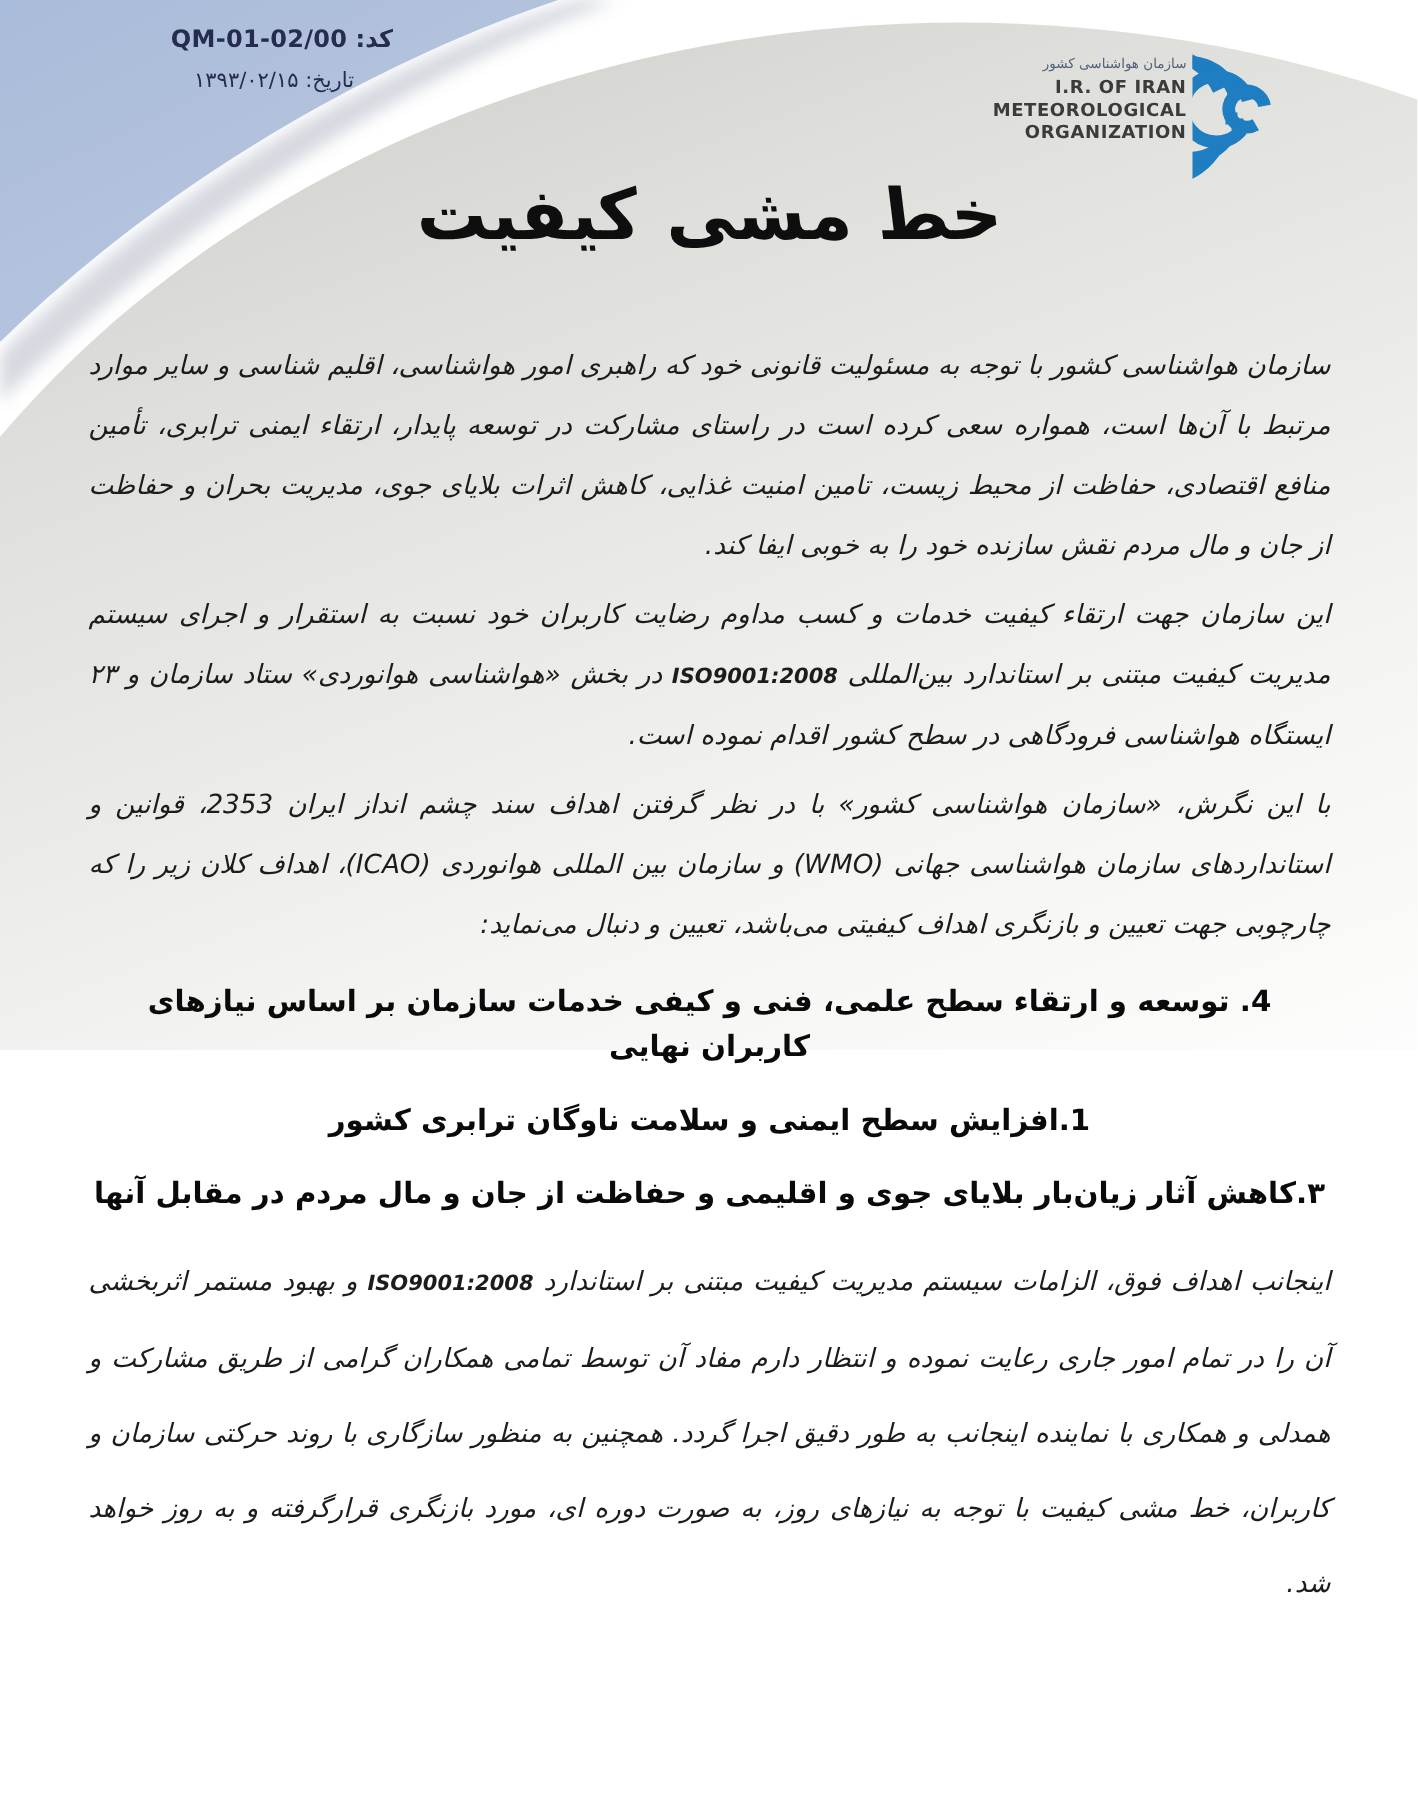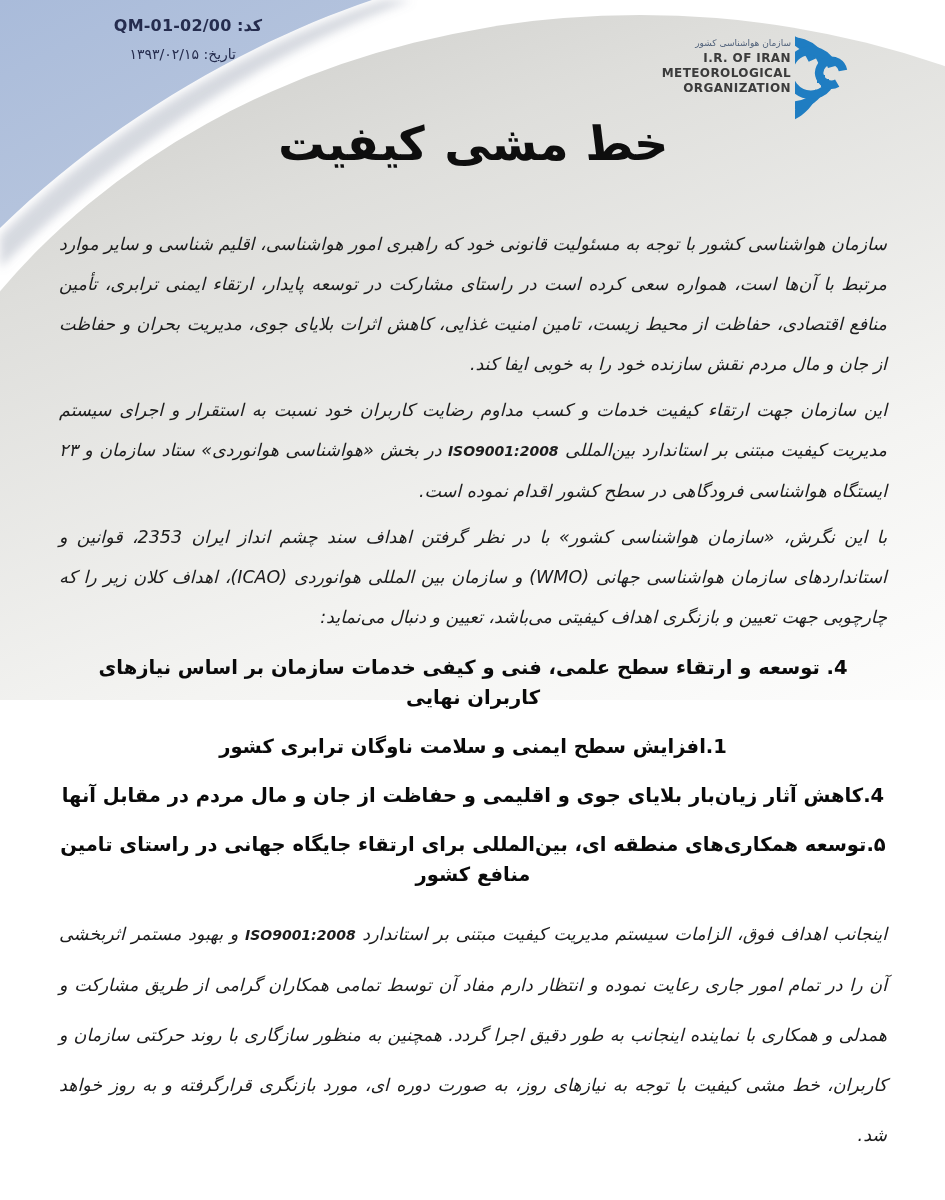--- a/index.html
+++ b/index.html
@@ -121,22 +121,21 @@
 
     <p class="body-par">سازمان هواشناسی کشور با توجه به مسئولیت قانونی خود که راهبری امور هواشناسی، اقلیم شناسی و سایر موارد مرتبط با آن‌ها است، همواره سعی کرده است در راستای مشارکت در توسعه پایدار، ارتقاء ایمنی ترابری، تأمین منافع اقتصادی، حفاظت از محیط زیست، تامین امنیت غذایی، کاهش اثرات بلایای جوی، مدیریت بحران و حفاظت از جان و مال مردم نقش سازنده خود را به خوبی ایفا کند.</p>
 
     <p class="body-par"><span>این سازمان جهت ارتقاء کیفیت خدمات و کسب مداوم رضایت کاربران خود نسبت به استقرار و اجرای سیستم مدیریت کیفیت مبتنی بر استاندارد بین‌المللی </span><span class="iso">ISO9001:2008</span><span> در بخش «هواشناسی هوانوردی» ستاد سازمان و ۲۳ ایستگاه هواشناسی فرودگاهی در سطح کشور اقدام نموده است.</span></p>
 
     <p class="body-par">با این نگرش، «سازمان هواشناسی کشور» با در نظر گرفتن اهداف سند چشم انداز ایران 2353، قوانین و استانداردهای سازمان هواشناسی جهانی (WMO) و سازمان بین المللی هوانوردی (ICAO)، اهداف کلان زیر را که چارچوبی جهت تعیین و بازنگری اهداف کیفیتی می‌باشد، تعیین و دنبال می‌نماید:</p>
 
     <div class="goals">
       <div class="goal">4. توسعه و ارتقاء سطح علمی، فنی و کیفی خدمات سازمان بر اساس نیازهای کاربران نهایی</div>
       <div class="goal">1.افزایش سطح ایمنی و سلامت ناوگان ترابری کشور</div>
-      <div class="goal">4.کاهش آثار زیان‌بار بلایای جوی و اقلیمی و حفاظت از جان و مال مردم در مقابل آنها</div>
-      <div class="goal">۵.توسعه همکاری‌های منطقه ای، بین‌المللی برای ارتقاء جایگاه جهانی در راستای تامین منافع کشور</div>
+      <div class="goal">۳.کاهش آثار زیان‌بار بلایای جوی و اقلیمی و حفاظت از جان و مال مردم در مقابل آنها</div>
     </div>
 
     <div class="closing">
       <p class="body-par"><span>اینجانب اهداف فوق، الزامات سیستم مدیریت کیفیت مبتنی بر استاندارد </span><span class="iso">ISO9001:2008</span><span> و بهبود مستمر اثربخشی آن را در تمام امور جاری رعایت نموده و انتظار دارم مفاد آن توسط تمامی همکاران گرامی از طریق مشارکت و همدلی و همکاری با نماینده اینجانب به طور دقیق اجرا گردد. همچنین به منظور سازگاری با روند حرکتی سازمان و کاربران، خط مشی کیفیت با توجه به نیازهای روز، به صورت دوره ای، مورد بازنگری قرارگرفته و به روز خواهد شد.</span></p>
     </div>
 
   </div>
 </div>
 
 </body></html>

